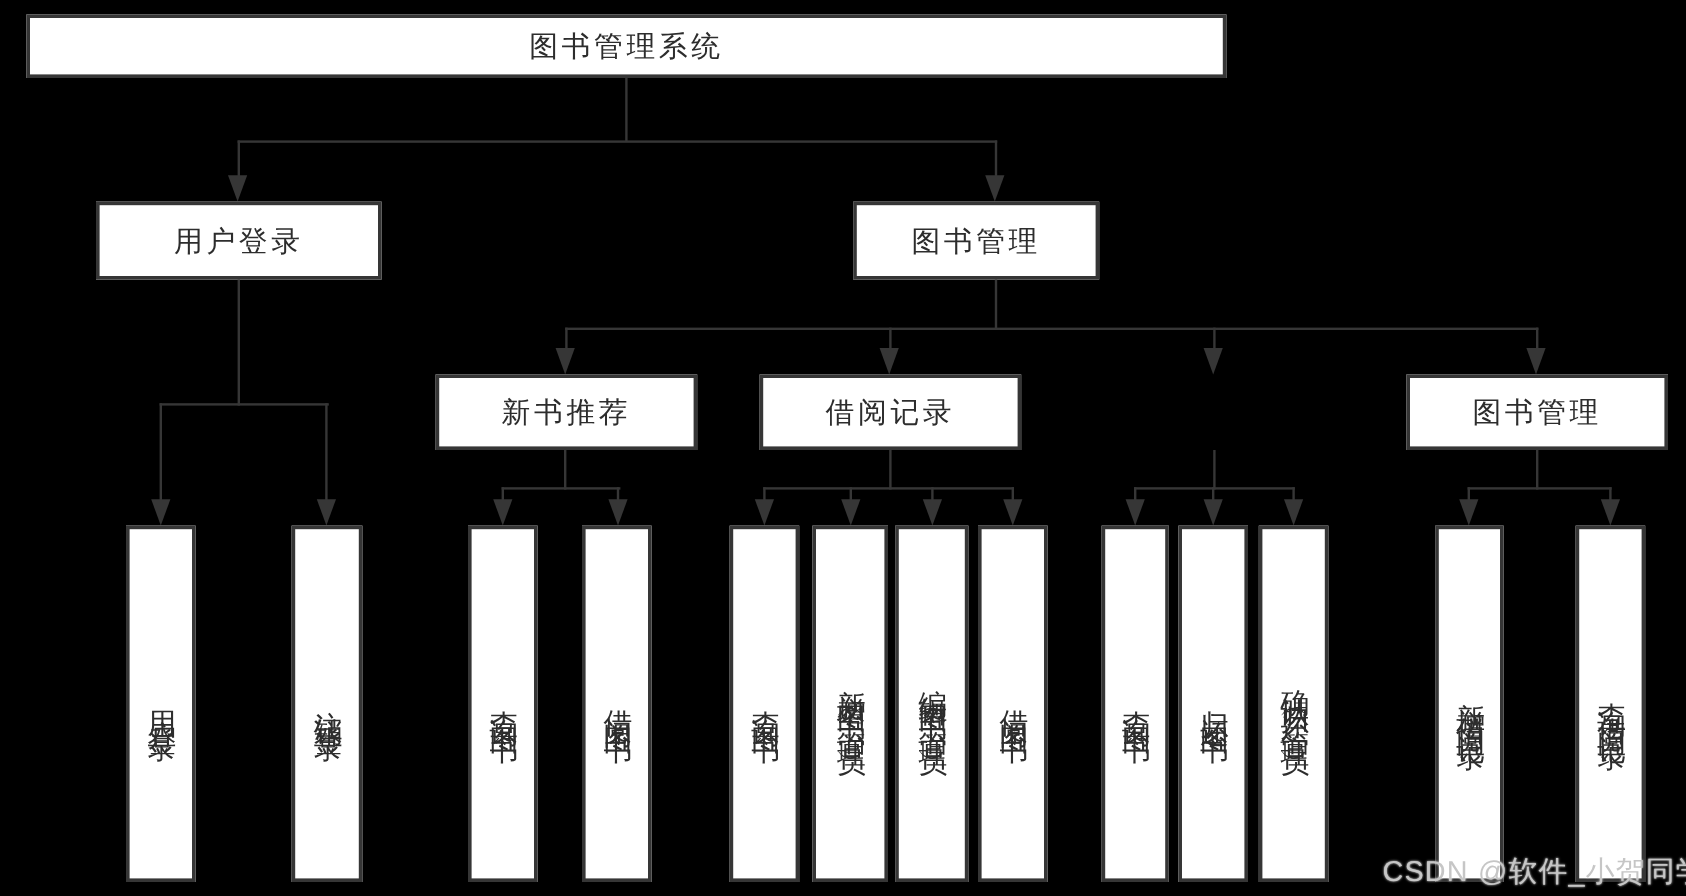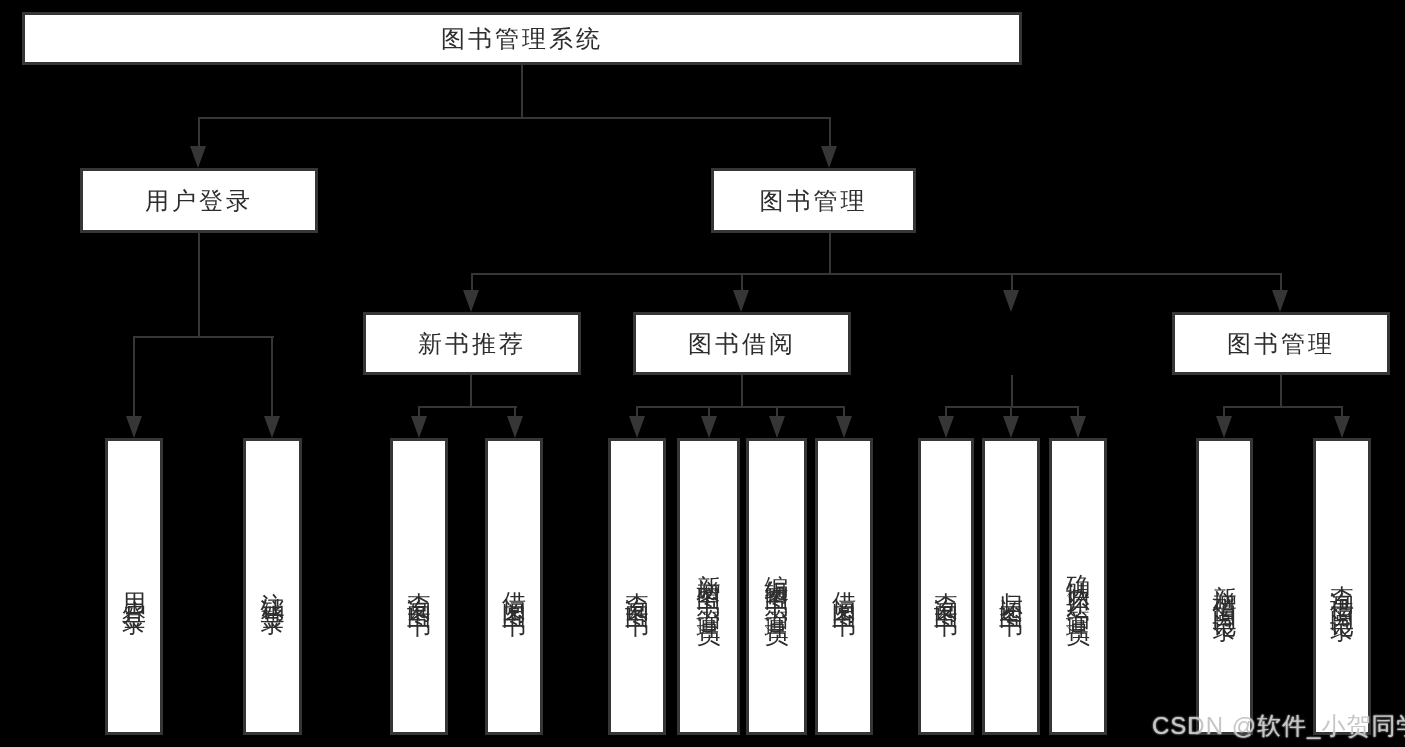--- a/index.html
+++ b/index.html
@@ -95,21 +95,21 @@
   <div class="arrow" style="left:733px; top:290px;"></div>
   <div class="line" style="left:1011px; top:273px; width:2px; height:21px;"></div>
   <div class="arrow" style="left:1003px; top:290px;"></div>
   <div class="line" style="left:1280px; top:273px; width:2px; height:21px;"></div>
   <div class="arrow" style="left:1272px; top:290px;"></div>
 
   <div class="box" style="left:363px; top:312px; width:218px; height:63px;">
     <span class="hlabel">新书推荐</span>
   </div>
   <div class="box" style="left:633px; top:312px; width:218px; height:63px;">
-    <span class="hlabel">图书借阅</span>
+    <span class="hlabel">借阅记录</span>
   </div>
   <div class="box" style="left:1172px; top:312px; width:218px; height:63px;">
     <span class="hlabel">图书管理</span>
   </div>
 
   <div class="line" style="left:470px; top:375px; width:2px; height:33px;"></div>
   <div class="line" style="left:418px; top:406px; width:99px; height:2px;"></div>
   <div class="line" style="left:418px; top:406px; width:2px; height:14px;"></div>
   <div class="arrow" style="left:411px; top:416px;"></div>
   <div class="line" style="left:514px; top:406px; width:2px; height:14px;"></div>

